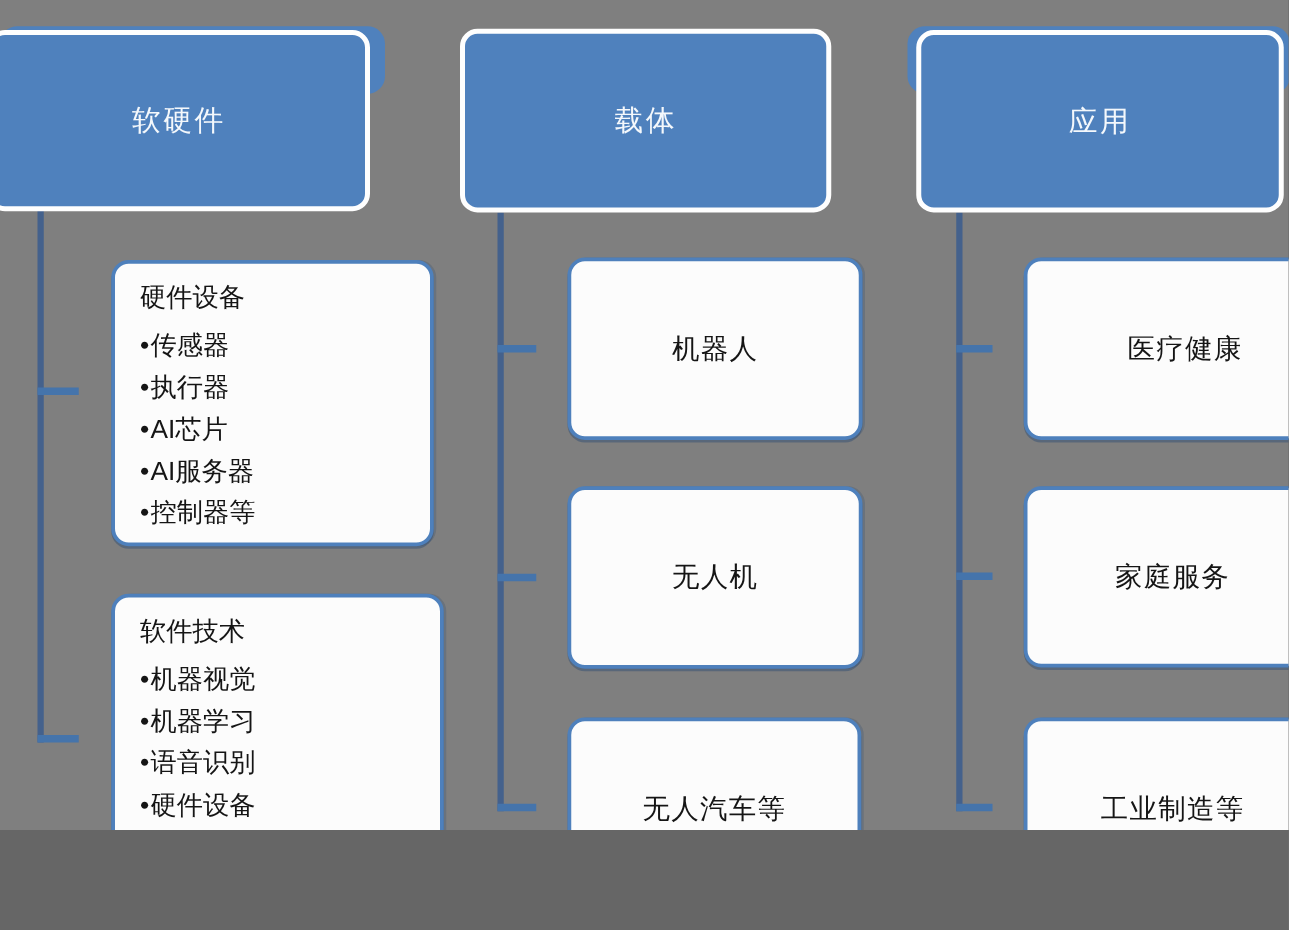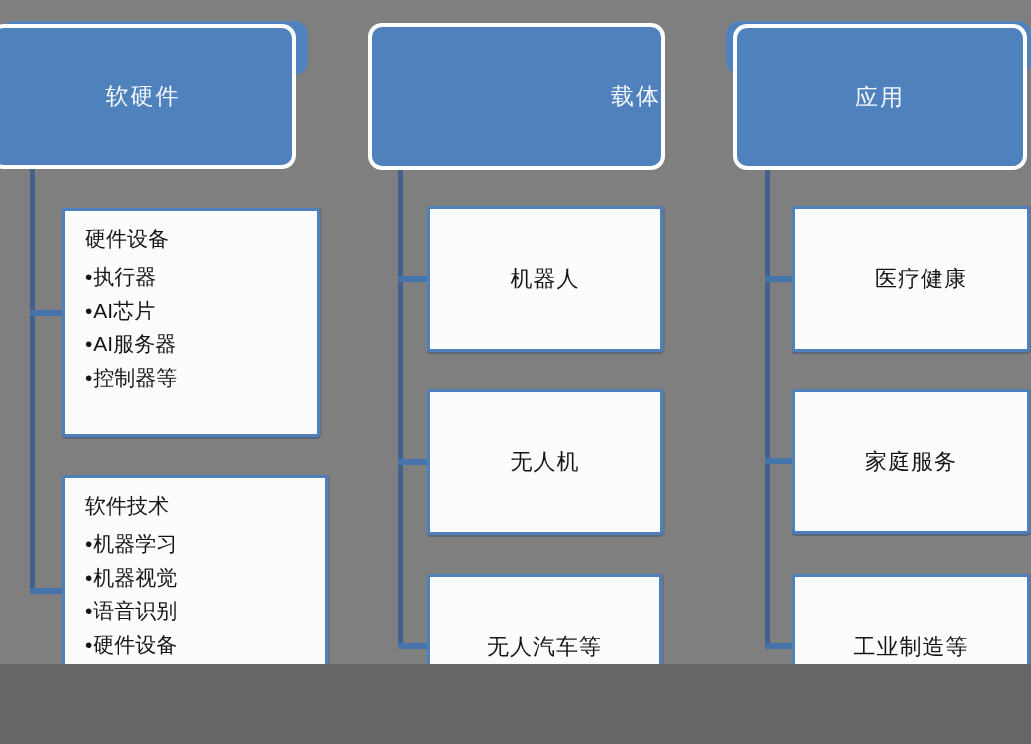--- a/index.html
+++ b/index.html
@@ -21,23 +21,24 @@
   .hdr-back {
     position:absolute; z-index:2;
     background:#4F81BD;
     border-radius:14px;
   }
   
   .node {
     position:absolute; z-index:3;
     background:#fcfcfc;
     border:3px solid #4E80BC;
-    border-radius:3px;
+    border-radius:14px;
     box-shadow:0 2px 0 rgba(45,75,115,0.45), 2px 0 0 rgba(45,75,115,0.25);
     color:#151515;
+    margin-left:27px;
   }
   .node.center {
     display:flex; align-items:center; justify-content:center;
     font-size:22px; letter-spacing:1px;text-align:right;
   }
   .node.list { padding:13px 8px 0 20px; }
   .list-title { font-size:21px; line-height:30px; margin-bottom:6px; }
   .li { font-size:21px; line-height:33.5px; white-space:nowrap; }
   .blt { margin-right:1px; }
   
@@ -53,35 +54,36 @@
   <div class="hdr" style="left:-10px; top:24px; width:306px; height:145px;">
     <span>软硬件</span>
   </div>
 
   <div class="vline" style="left:30px; top:167px; height:427px;"></div>
   <div class="hline" style="left:30px; top:310px; width:33px;"></div>
   <div class="hline" style="left:30px; top:588px; width:33px;"></div>
 
   <div class="node list" style="left:62px; top:208px; width:258px; height:229px;">
     <div class="list-title">硬件设备</div>
+    <div class="li"><span class="blt">•</span><span>传感器</span></div>
     <div class="li"><span class="blt">•</span><span>执行器</span></div>
     <div class="li"><span class="blt">•</span><span>AI芯片</span></div>
     <div class="li"><span class="blt">•</span><span>AI服务器</span></div>
     <div class="li"><span class="blt">•</span><span>控制器等</span></div>
   </div>
 
   <div class="node list" style="left:62px; top:475px; width:266px; height:230px;">
     <div class="list-title">软件技术</div>
+    <div class="li"><span class="blt">•</span><span>机器视觉</span></div>
     <div class="li"><span class="blt">•</span><span>机器学习</span></div>
-    <div class="li"><span class="blt">•</span><span>机器视觉</span></div>
     <div class="li"><span class="blt">•</span><span>语音识别</span></div>
     <div class="li"><span class="blt">•</span><span>硬件设备</span></div>
   </div>
 
-  <div class="hdr" style="left:368px; top:23px; width:297px; height:147px;justify-content:flex-end;">
+  <div class="hdr" style="left:368px; top:23px; width:297px; height:147px;">
     <span>载体</span>
   </div>
 
   <div class="vline" style="left:398px; top:170px; height:479px;"></div>
   <div class="hline" style="left:398px; top:276px; width:31px;"></div>
   <div class="hline" style="left:398px; top:459px; width:31px;"></div>
   <div class="hline" style="left:398px; top:643px; width:31px;"></div>
 
   <div class="node center" style="left:427px; top:206px; width:236px; height:146px;">
     <span>机器人</span>

